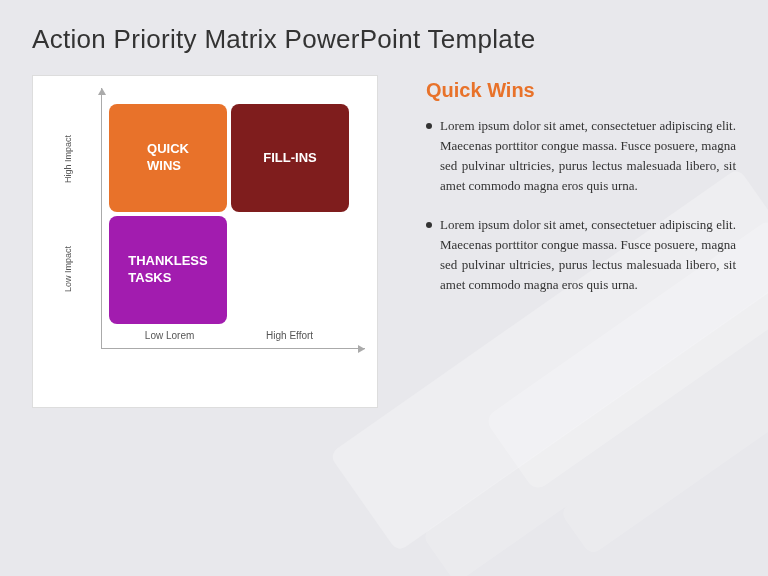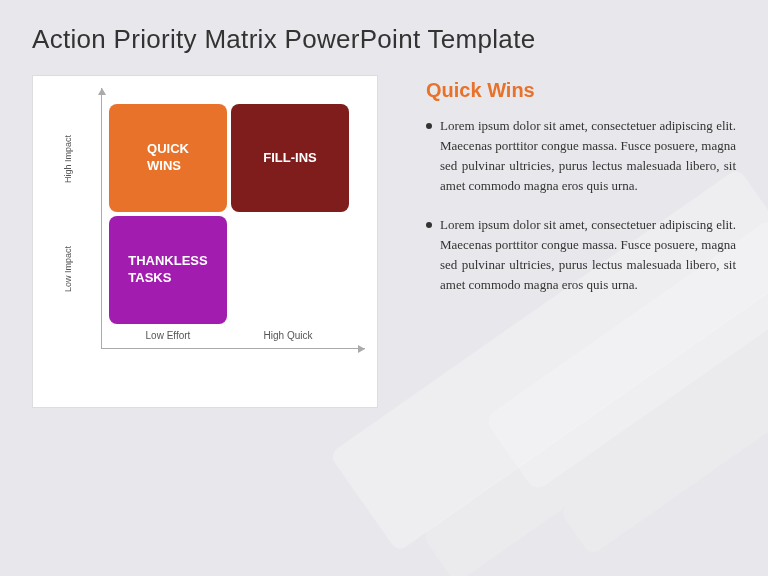--- a/index.html
+++ b/index.html
@@ -285,22 +285,22 @@
               <div class="matrix-grid">
                 <div class="matrix-cell cell-quick-wins">QUICK<br>WINS</div>
                 <div class="matrix-cell cell-fill-ins">FILL-INS</div>
                 <div class="matrix-cell cell-thankless-tasks">THANKLESS<br>TASKS</div>
               </div>
 
               <div class="x-axis-line"></div>
               <div class="x-axis-arrow"></div>
 
               <div class="x-axis-labels">
-                <span class="x-axis-label-text">Low Effort</span>
-                <span class="x-axis-label-text">High Quick</span>
+                <span class="x-axis-label-text">Low Lorem</span>
+                <span class="x-axis-label-text">High Effort</span>
               </div>
             </div>
           </div>
         </div>
       </div>
     </div>
 
     <div class="description-panel">
       <div class="section-title">Quick Wins</div>
 

